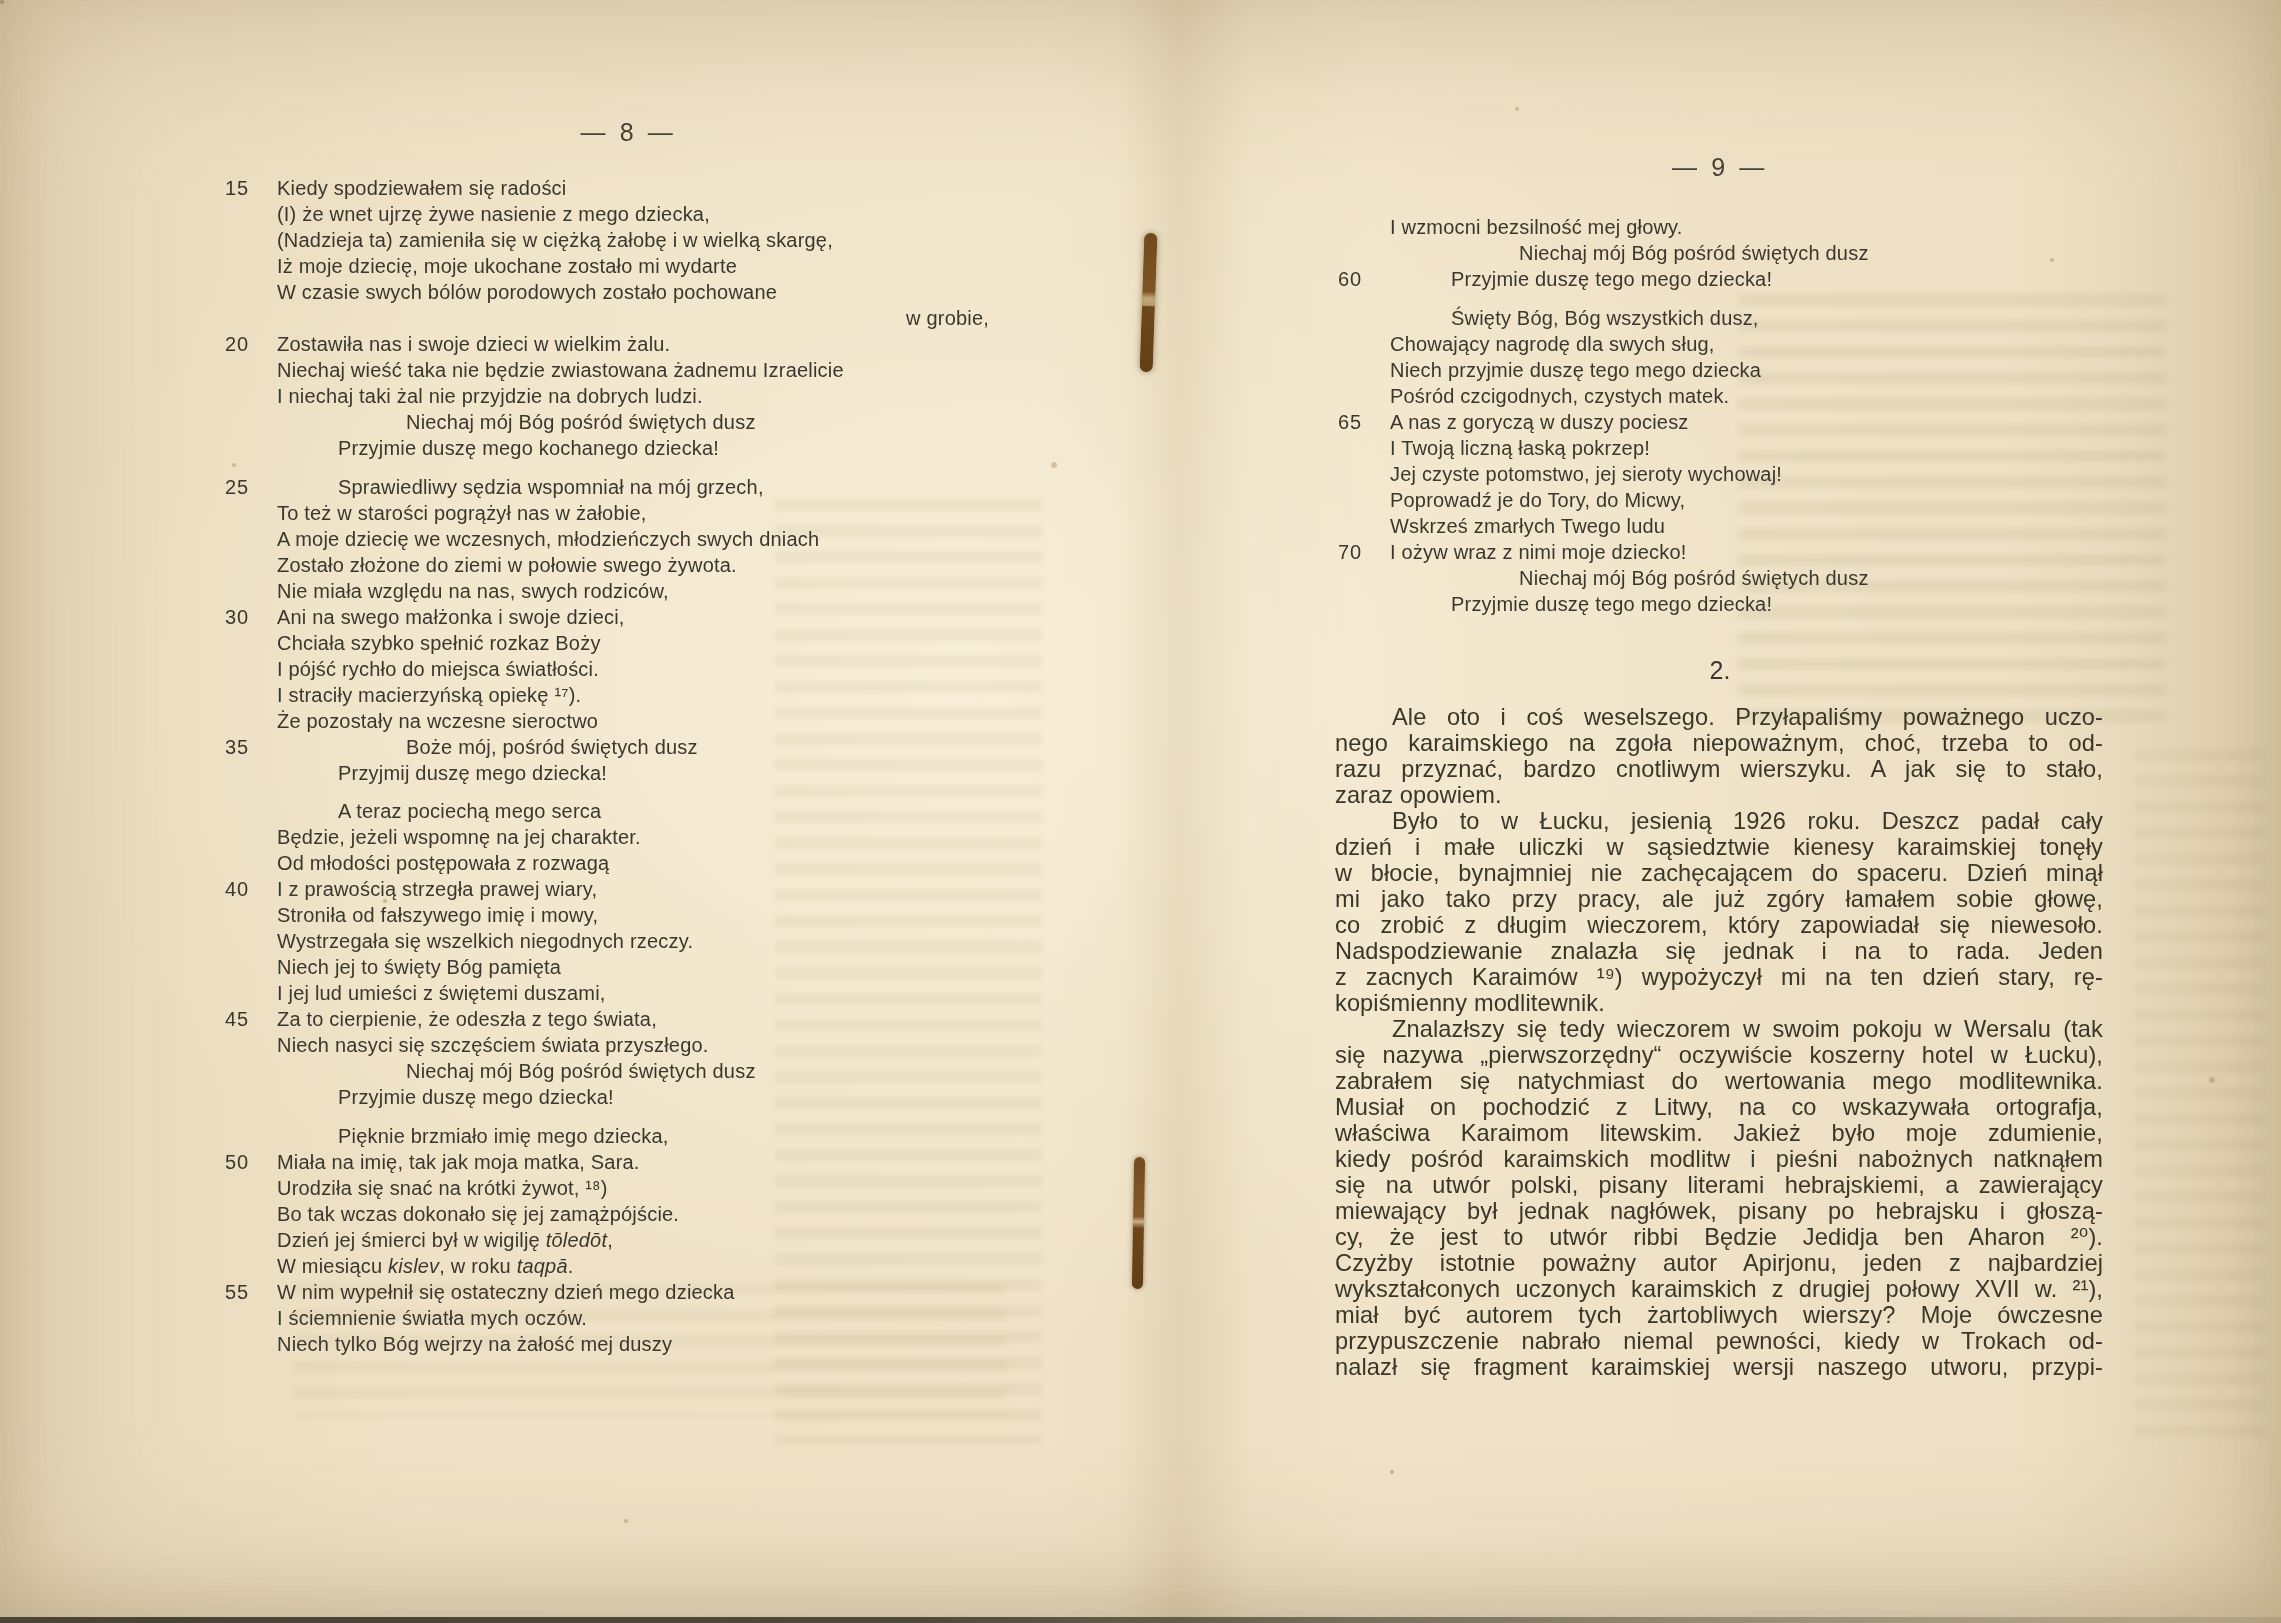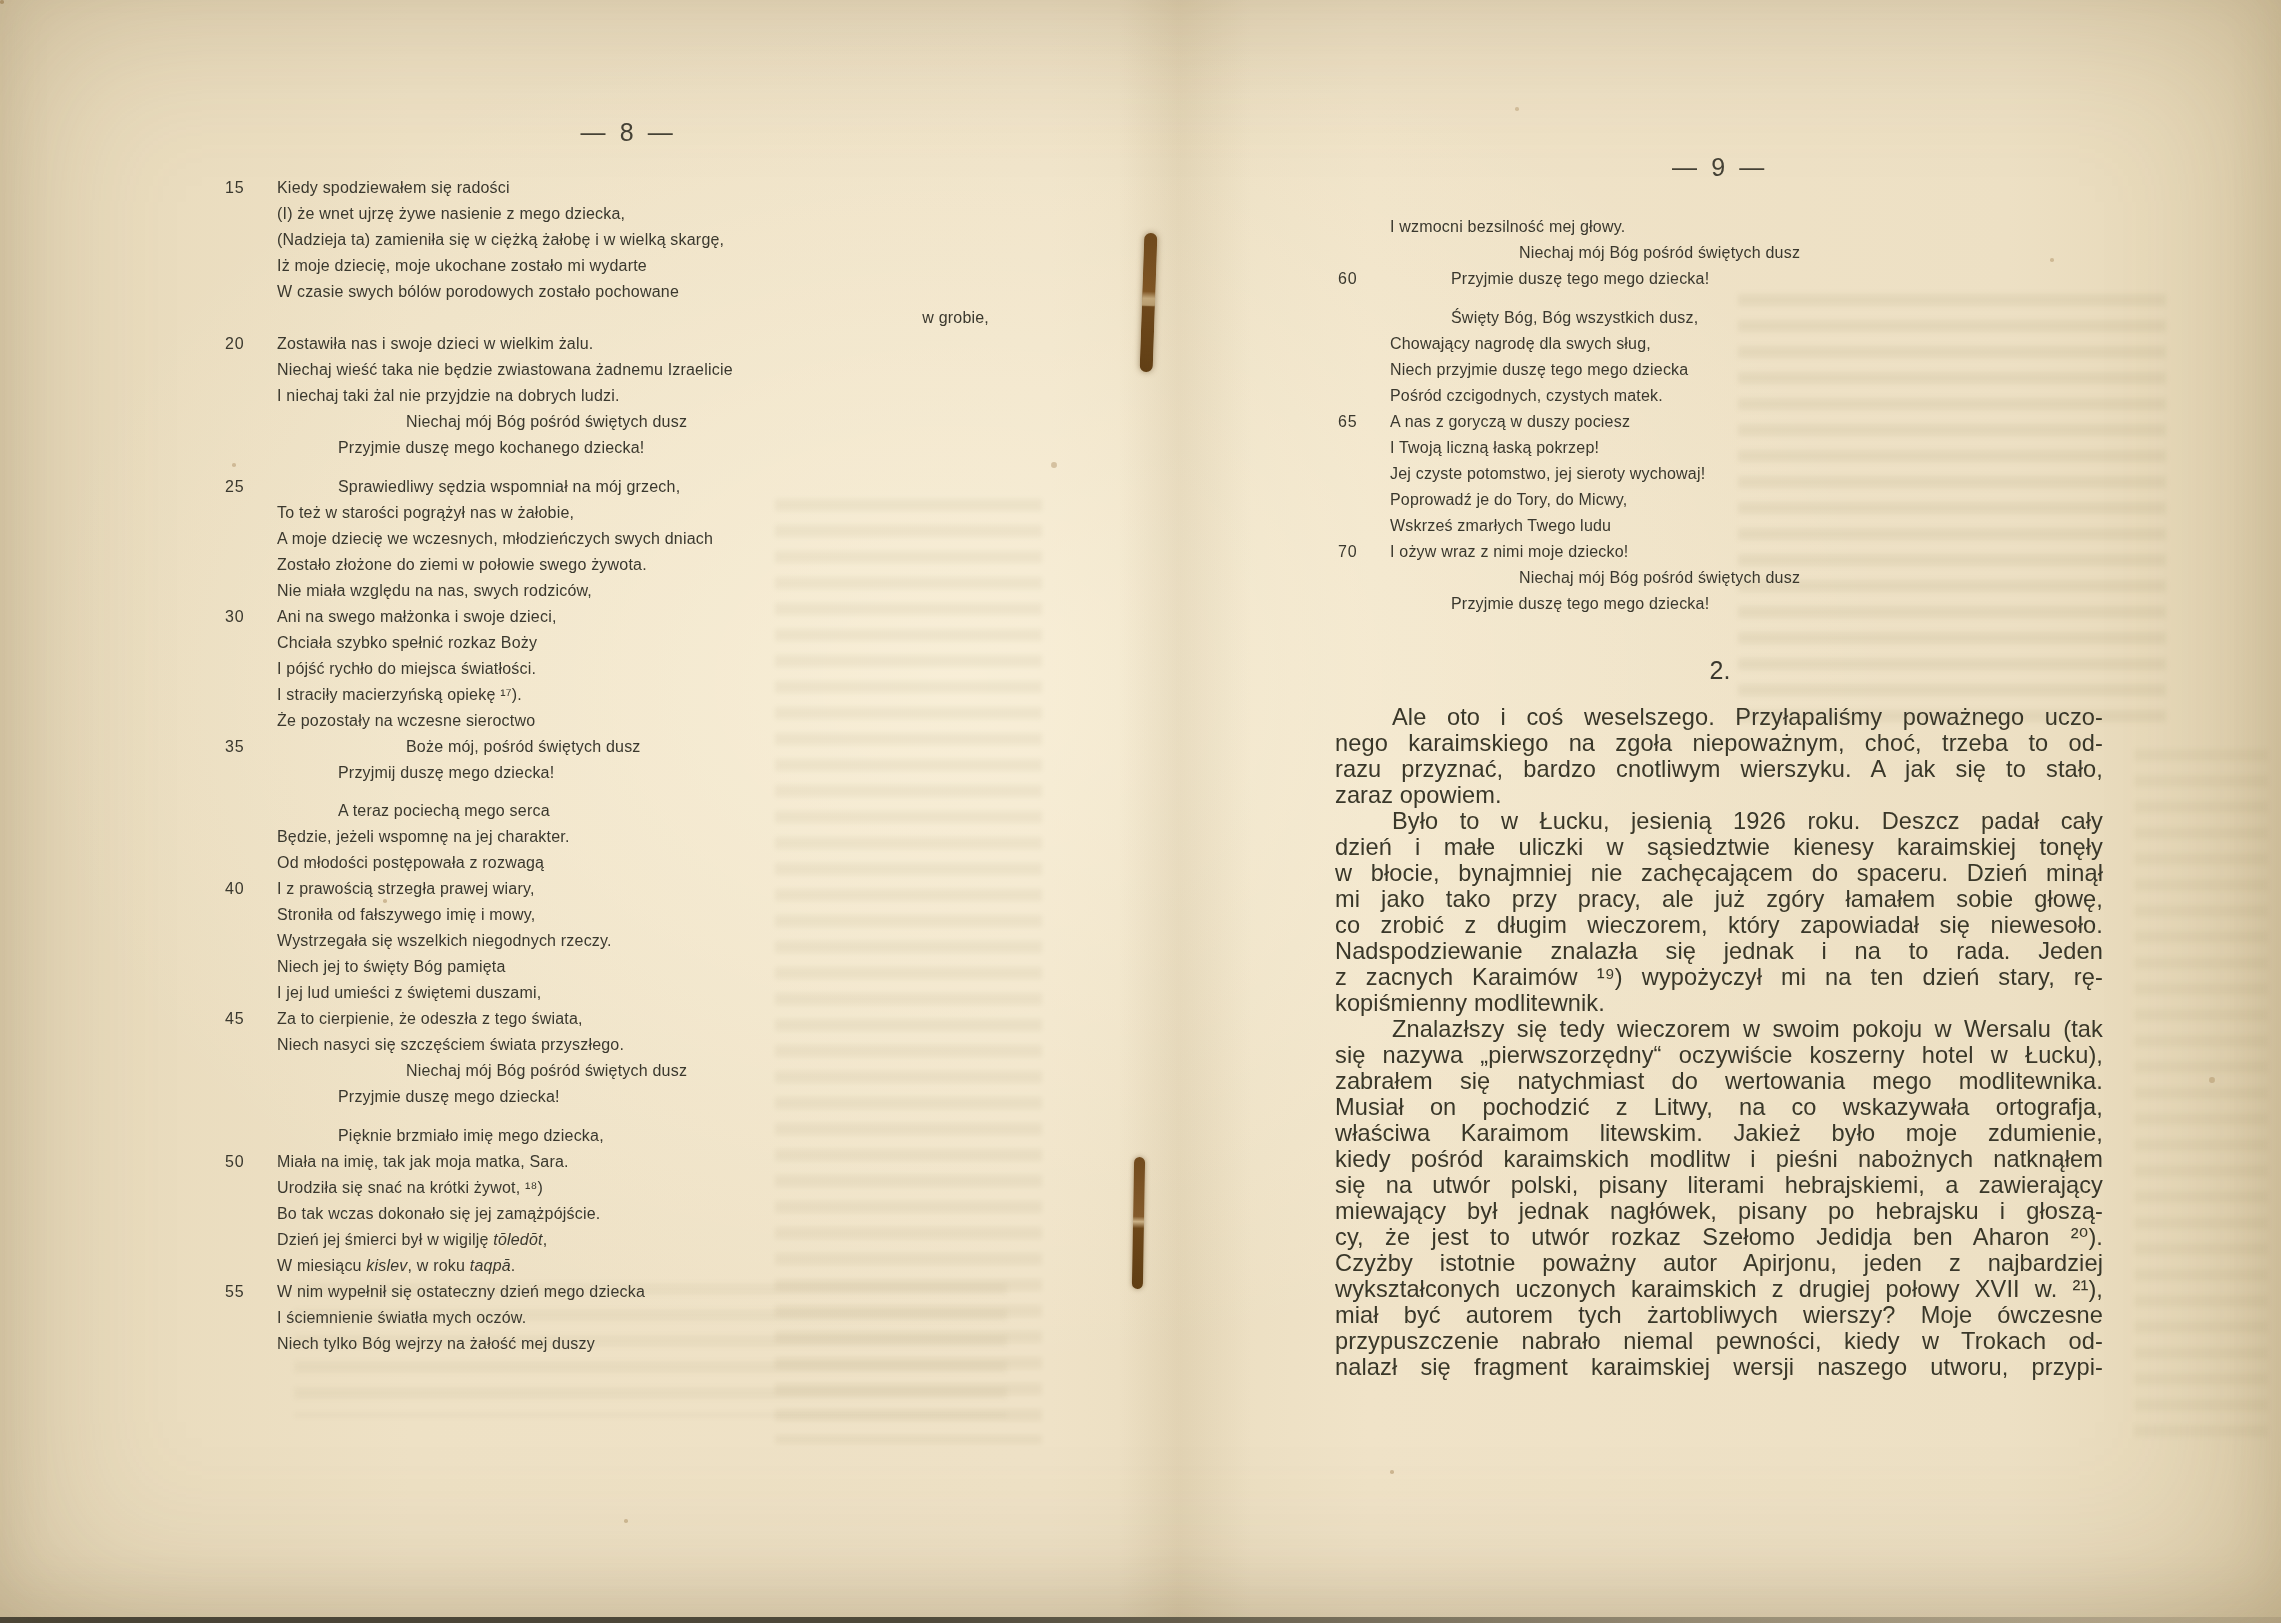--- a/index.html
+++ b/index.html
@@ -18,21 +18,21 @@
   .vignette{position:absolute;inset:0;pointer-events:none;
     box-shadow:inset 0 0 169px rgba(120,95,55,0.30), inset 0 -27px 53px rgba(110,90,50,0.12);}
   .gutter-shade{position:absolute;top:0;bottom:0;left:1118px;width:134px;pointer-events:none;
     background:linear-gradient(90deg, rgba(140,110,60,0) 0%, rgba(140,110,60,0.10) 45%, rgba(140,110,60,0) 100%);}
   .edge-strip-bottom{position:absolute;left:0;right:0;bottom:0;height:7.1px;
     background:linear-gradient(90deg,#3e3e38 0%,#45453e 40%,rgba(69,69,62,0.45) 75%,rgba(69,69,62,0.15) 100%);}
   .page-header{position:absolute;text-align:center;font-size:25px;letter-spacing:3.6px;color:#454236;}
   #header-8{left:223px;top:118px;width:811px;}
   #header-9{left:1337px;top:153px;width:766px;}
 
-  .poem{position:absolute;font-size:16px;color:#3a382e;}
+  .poem{position:absolute;font-size:20px;color:#3a382e;}
   #left-poem{left:225px;top:175px;width:816px;}
   #right-poem{left:1338px;top:214px;width:784px;}
   .pl{display:flex;height:26px;line-height:26px;}
   .num{flex:0 0 52px;letter-spacing:0.9px;}
   .txt{white-space:pre;letter-spacing:0.2px;}
   .txt.i0{margin-left:0;}
   .txt.i1{margin-left:61px;}
   .txt.i2{margin-left:129px;}
   .txt.right{flex:1;text-align:right;margin-right:52px;}
   .txt i{font-style:italic;}
@@ -351,21 +351,21 @@
       </div>
       <div class="para">
         <div class="pline first jl">Znalazłszy się tedy wieczorem w swoim pokoju w Wersalu (tak</div>
         <div class="pline jl">się nazywa „pierwszorzędny“ oczywiście koszerny hotel w Łucku),</div>
         <div class="pline jl">zabrałem się natychmiast do wertowania mego modlitewnika.</div>
         <div class="pline jl">Musiał on pochodzić z Litwy, na co wskazywała ortografja,</div>
         <div class="pline jl">właściwa Karaimom litewskim.  Jakież było moje zdumienie,</div>
         <div class="pline jl">kiedy pośród karaimskich modlitw i pieśni nabożnych natknąłem</div>
         <div class="pline jl">się na utwór polski, pisany literami hebrajskiemi, a zawierający</div>
         <div class="pline jl">miewający był jednak nagłówek, pisany po hebrajsku i głoszą-</div>
-        <div class="pline jl">cy, że jest to utwór rozkaz Szełomo Jedidja ben Aharon ²⁰).</div>
+        <div class="pline jl">cy, że jest to utwór ribbi Będzie Jedidja ben Aharon ²⁰).</div>
         <div class="pline jl">Czyżby istotnie poważny autor Apirjonu, jeden z najbardziej</div>
         <div class="pline jl">wykształconych uczonych karaimskich z drugiej połowy XVII w. ²¹),</div>
         <div class="pline jl">miał być autorem tych żartobliwych wierszy? Moje ówczesne</div>
         <div class="pline jl">przypuszczenie nabrało niemal pewności, kiedy w Trokach od-</div>
         <div class="pline jl">nalazł się fragment karaimskiej wersji naszego utworu, przypi-</div>
       </div>
     </div>
 
   <div class="staple" id="staple-top"></div>
   <div class="staple" id="staple-bottom"></div>

